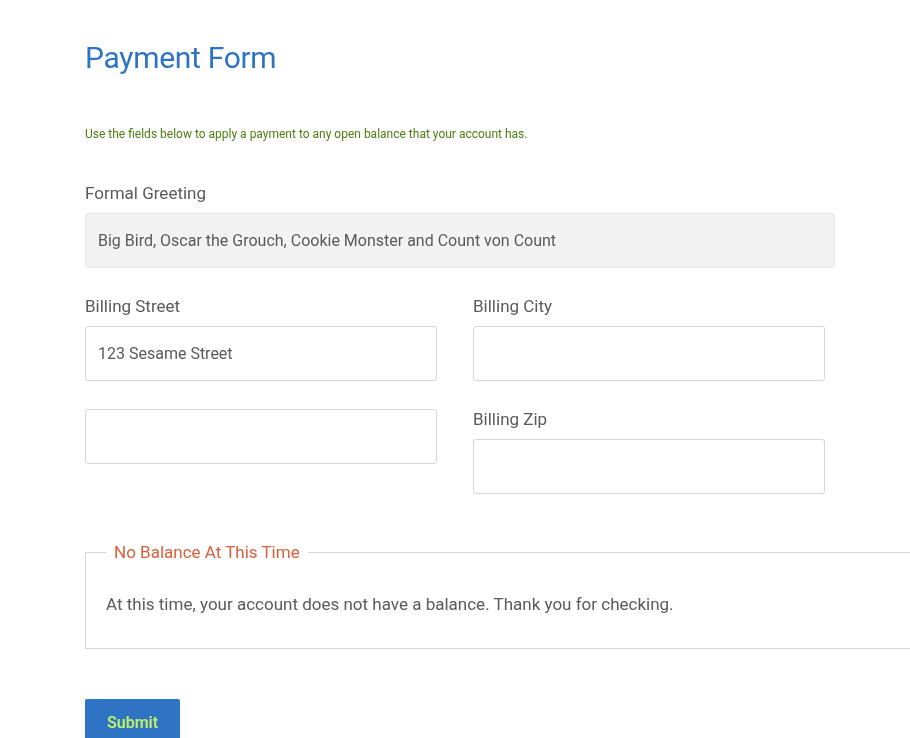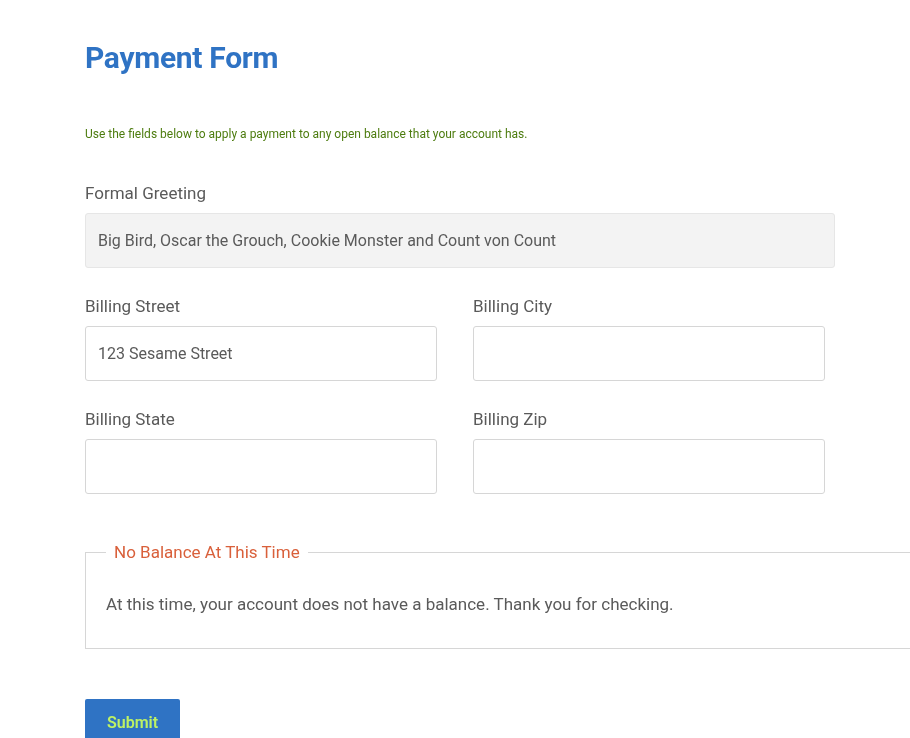--- a/index.html
+++ b/index.html
@@ -14,21 +14,21 @@
       width: 910px;
       height: 738px;
       padding: 0;
     }
     .container {
       padding: 40px 85px 30px 85px;
     }
     .page-title {
       color: #2f73c4;
       font-size: 30px;
-      font-weight: 700;
+      font-weight: 400;
       margin-bottom: 50px;
       letter-spacing: -0.3px;
     }
     .description {
       color: #4d7c0f;
       font-size: 12px;
       margin-bottom: 40px;
       line-height: 1.5;
     }
     .form-group {
@@ -120,21 +120,20 @@
       <input type="text" class="text-input" value="123 Sesame Street" style="">
     </div>
     <div class="form-col form-group">
       <label class="field-label">Billing City</label>
       <input type="text" class="text-input" value="" style="">
     </div>
   </div>
 
   <div class="form-row">
     <div class="form-col form-group">
-      <label class="field-label">Billing State</label>
       <input type="text" class="text-input" value="" style="">
     </div>
     <div class="form-col form-group">
       <label class="field-label">Billing Zip</label>
       <input type="text" class="text-input" value="" style="">
     </div>
   </div>
 
   <fieldset class="fieldset">
     <legend class="fieldset-legend">No Balance At This Time</legend>

